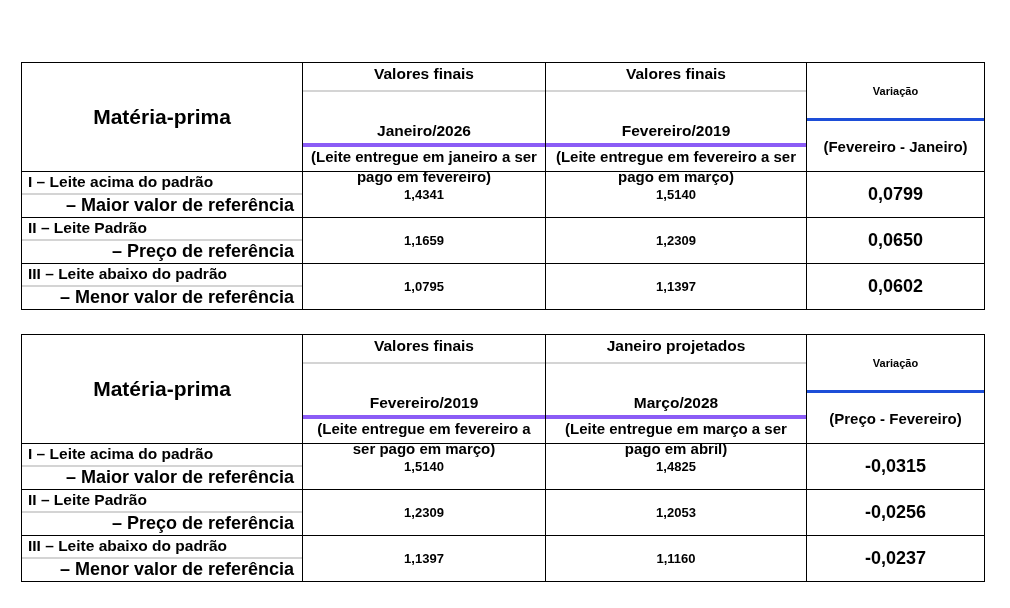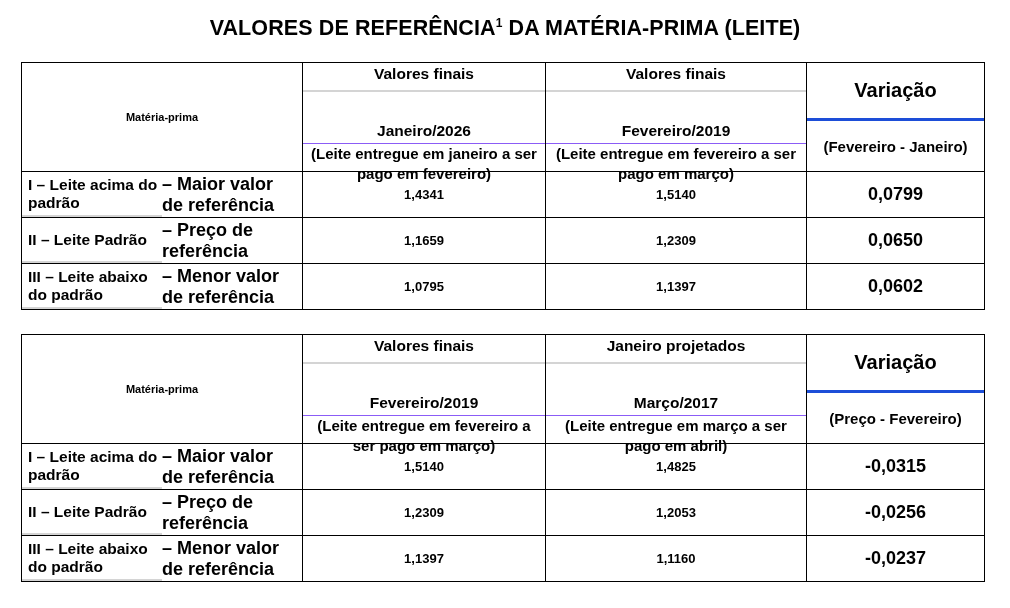--- a/index.html
+++ b/index.html
@@ -57,21 +57,21 @@
 
   
   col.c-label { width: 281px; }
   col.c-v1    { width: 243px; }
   col.c-v2    { width: 261px; }
   col.c-var   { width: 178px; }
 
   
   .hd-label {
     text-align: center;
-    font-size: 11px;
+    font-size: 21px;
     height: 108px;
   }
   .hd-col {
     height: 108px;
     padding: 0 !important;
   }
   .hd-stack {
     display: flex;
     flex-direction: column;
     height: 108px;
@@ -92,58 +92,58 @@
     position: absolute;
     left: 0;
     right: 0;
     top: 27px;
     height: 2px;
     background: #d4d4d4;
   }
   .hd-top span { position: relative; z-index: 2; background: #ffffff; padding: 0 3px; }
   .hd-bottom {
     flex: 1 1 auto;
-    border-top: 1px solid #8b5cf6;
+    border-top: 4px solid #8b5cf6;
     display: flex;
     align-items: center;
     justify-content: center;
     text-align: center;
     font-size: 15px;
     line-height: 1.35;
     padding: 0 4px;
     box-sizing: border-box;
   }
   
   .hd-var-top {
     flex: 0 0 55px;
     display: flex;
     align-items: center;
     justify-content: center;
-    font-size: 20px;
+    font-size: 11px;
   }
   .hd-var-bottom {
     flex: 1 1 auto;
     border-top: 3px solid #1d4ed8;
     display: flex;
     align-items: center;
     justify-content: center;
     font-size: 15px;
     padding: 0 4px;
     box-sizing: border-box;
   }
 
   
   .cell-label {
     height: 45px;
     padding: 0 !important;
   }
   .lbl-stack {
     height: 45px;
     display: flex;
-    flex-direction: row;
+    flex-direction: column;
   }
   .lbl-line1 {
     flex: 1 1 50%;
     display: flex;
     align-items: center;
     font-size: 15.5px;
     padding-left: 6px;
     box-sizing: border-box;
     border-bottom: 2px solid #d4d4d4;
   }
@@ -167,21 +167,20 @@
     text-align: center;
     font-size: 18px;
     font-weight: bold;
   }
 </style>
 </head>
 <body>
 
 <div id="page">
 
-  <div class="doc-title"><span>VALORES DE REFERÊNCIA</span><sup>1</sup><span> DA MATÉRIA-PRIMA (LEITE)</span></div>
 
   <table class="ref-table" id="table-1">
     <colgroup>
       <col class="c-label">
         <col class="c-v1">
         <col class="c-v2">
         <col class="c-var">
     </colgroup>
     <tbody>
       <tr>
@@ -274,21 +273,21 @@
               <span>Fevereiro/2019</span>
             </div>
             <div class="hd-bottom">(Leite entregue em fevereiro a ser pago em março)</div>
           </div>
         </td>
         <td class="hd-col">
           <div class="hd-stack">
             <div class="hd-top">
               <div class="hd-rule"></div>
               <span>Janeiro projetados</span>
-              <span>Março/2017</span>
+              <span>Março/2028</span>
             </div>
             <div class="hd-bottom">(Leite entregue em março a ser pago em abril)</div>
           </div>
         </td>
         <td class="hd-col">
           <div class="hd-stack">
             <div class="hd-var-top">Variação</div>
             <div class="hd-var-bottom">(Preço - Fevereiro)</div>
           </div>
         </td>

